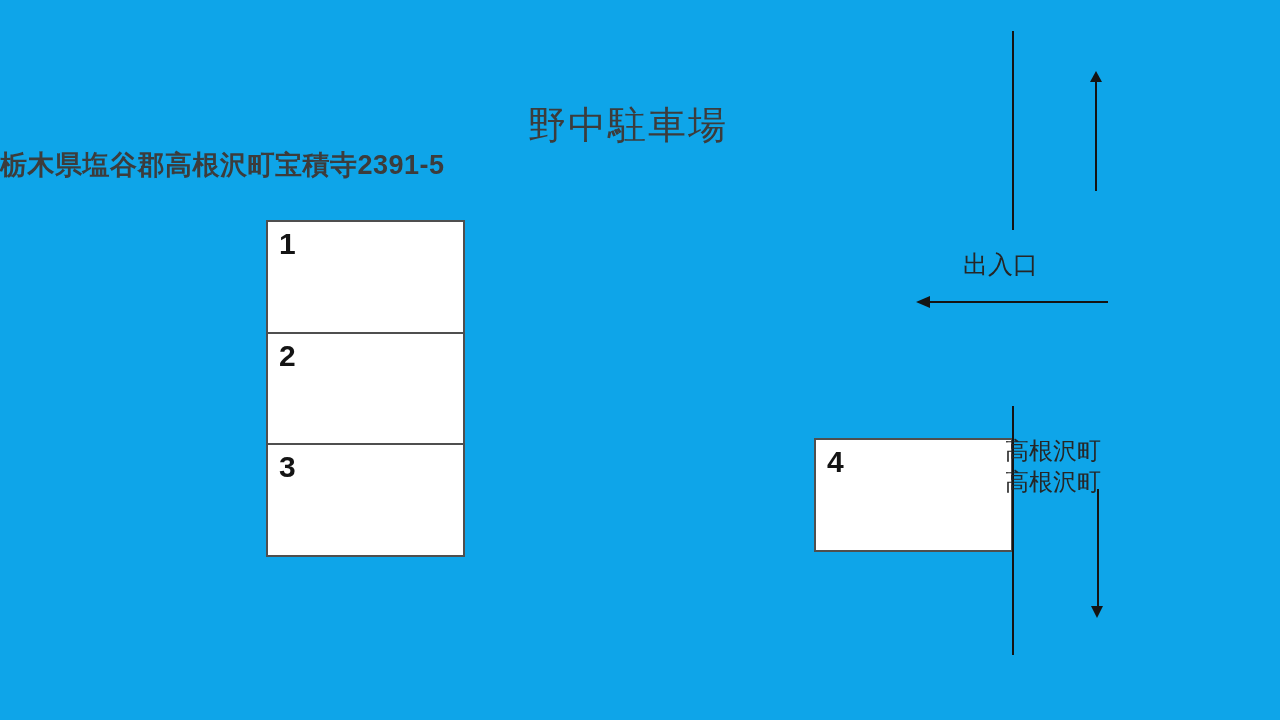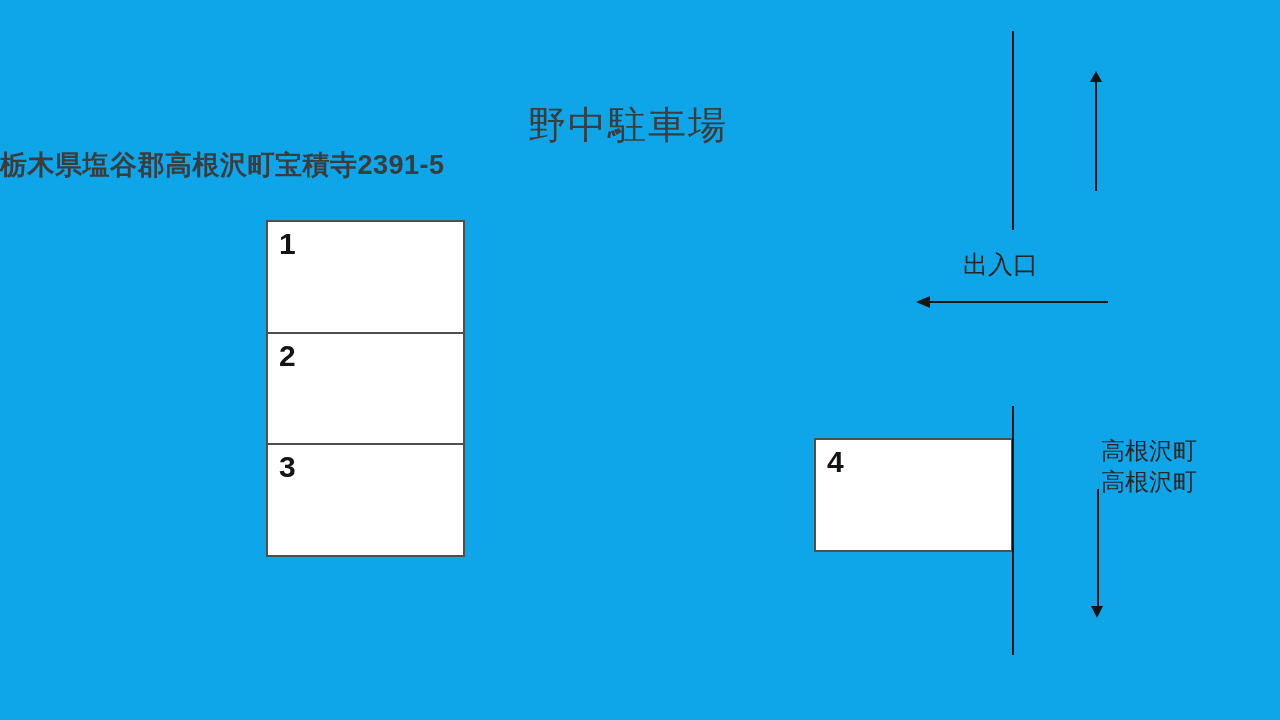--- a/index.html
+++ b/index.html
@@ -101,21 +101,21 @@
   
   .dir-label {
     width: 106px;
     text-align: center;
     font-size: 24px;
     line-height: 31px;
     color: #262626;
     white-space: nowrap;
   }
   .label-station { left: 1044px; top: 187px; }
-  .label-townhall { left: 1096px; top: 435px; }
+  .label-townhall { left: 1000px; top: 435px; }
   .label-entrance {
     left: 963px; top: 248px;
     font-size: 25px;
     color: #262626;
     white-space: nowrap;
   }
 </style>
 </head>
 <body>
 

